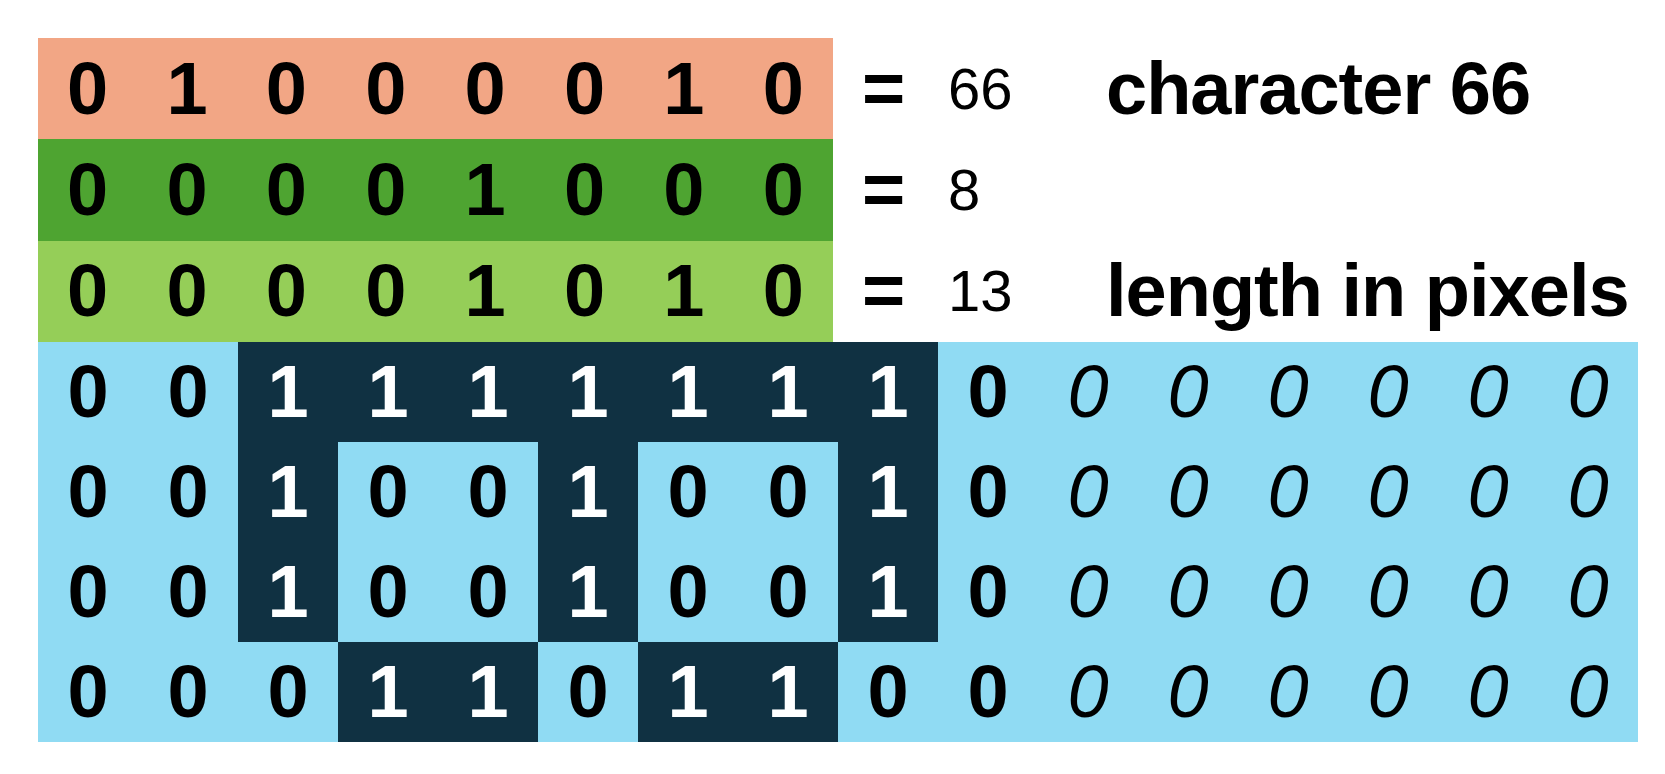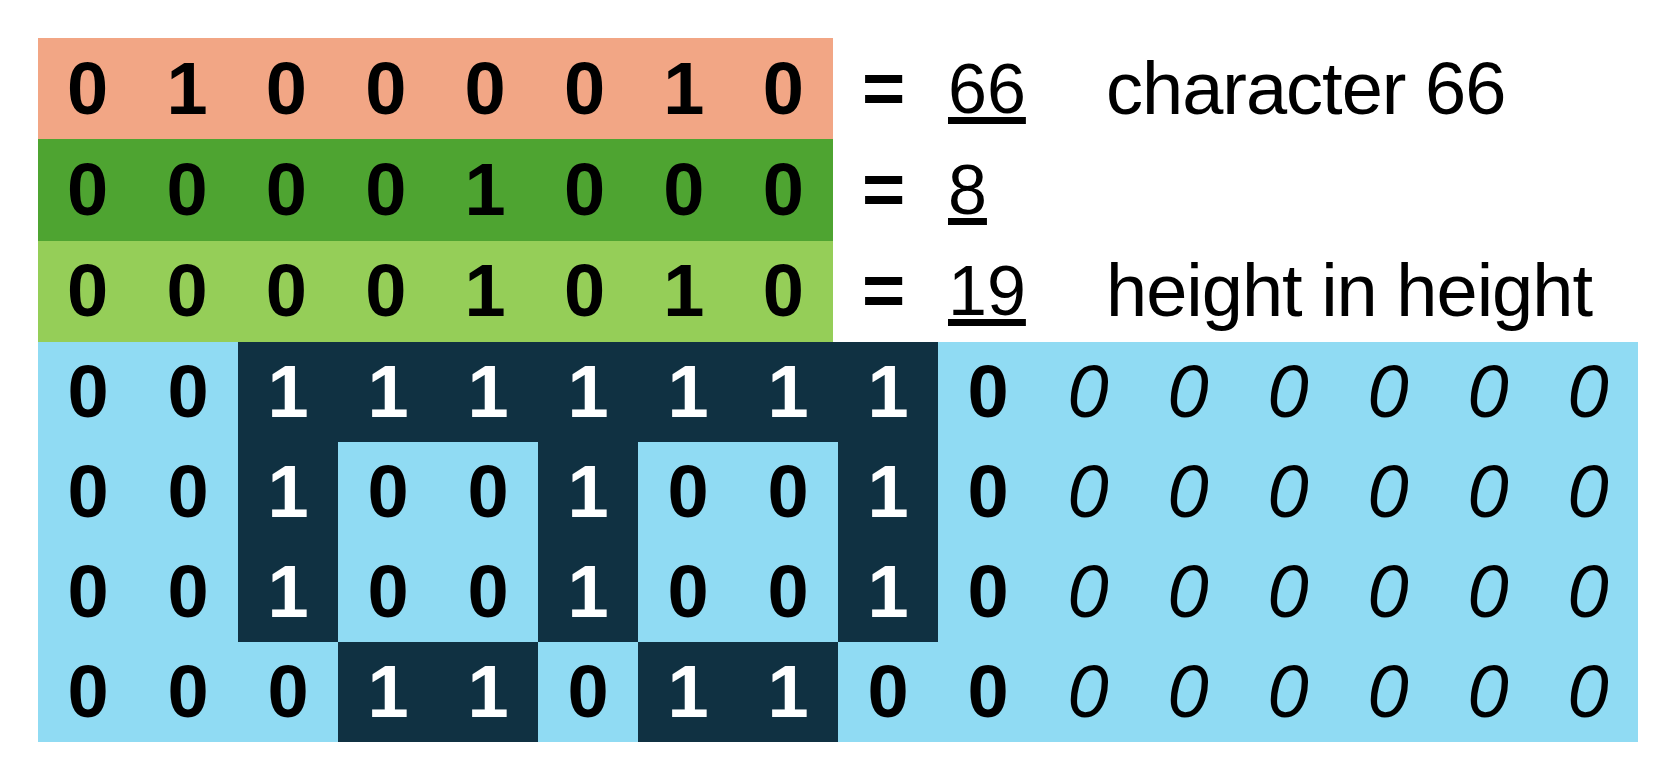--- a/index.html
+++ b/index.html
@@ -44,28 +44,27 @@
     align-items: center;
   }
   .eq {
     width: 86px;
     font-size: 74px;
     font-weight: 700;
     line-height: 1;
   }
   .val {
     width: 158px;
-    font-size: 70px;
+    font-size: 58px;
     font-weight: 400;
     line-height: 1;
-    text-decoration: underline;
   }
   .lab {
     font-size: 74px;
-    font-weight: 400;
+    font-weight: 700;
     letter-spacing: -1px;
     white-space: nowrap;
     line-height: 1;
   }
   
   .pixel-grid {
     position: absolute;
     left: 38px;
     top: 342px;
     display: grid;
@@ -124,22 +123,22 @@
         <span class="eq">=</span>
         <span class="val">66</span>
         <span class="lab">character 66</span>
       </div>
       <div class="ann-row">
         <span class="eq">=</span>
         <span class="val">8</span>
       </div>
       <div class="ann-row">
         <span class="eq">=</span>
-        <span class="val">19</span>
-        <span class="lab">height in height</span>
+        <span class="val">13</span>
+        <span class="lab">length in pixels</span>
       </div>
     </div>
   <div class="pixel-grid" id="pixelGrid">
       <div class="cell zero">0</div>
       <div class="cell zero">0</div>
       <div class="cell one">1</div>
       <div class="cell one">1</div>
       <div class="cell one">1</div>
       <div class="cell one">1</div>
       <div class="cell one">1</div>

